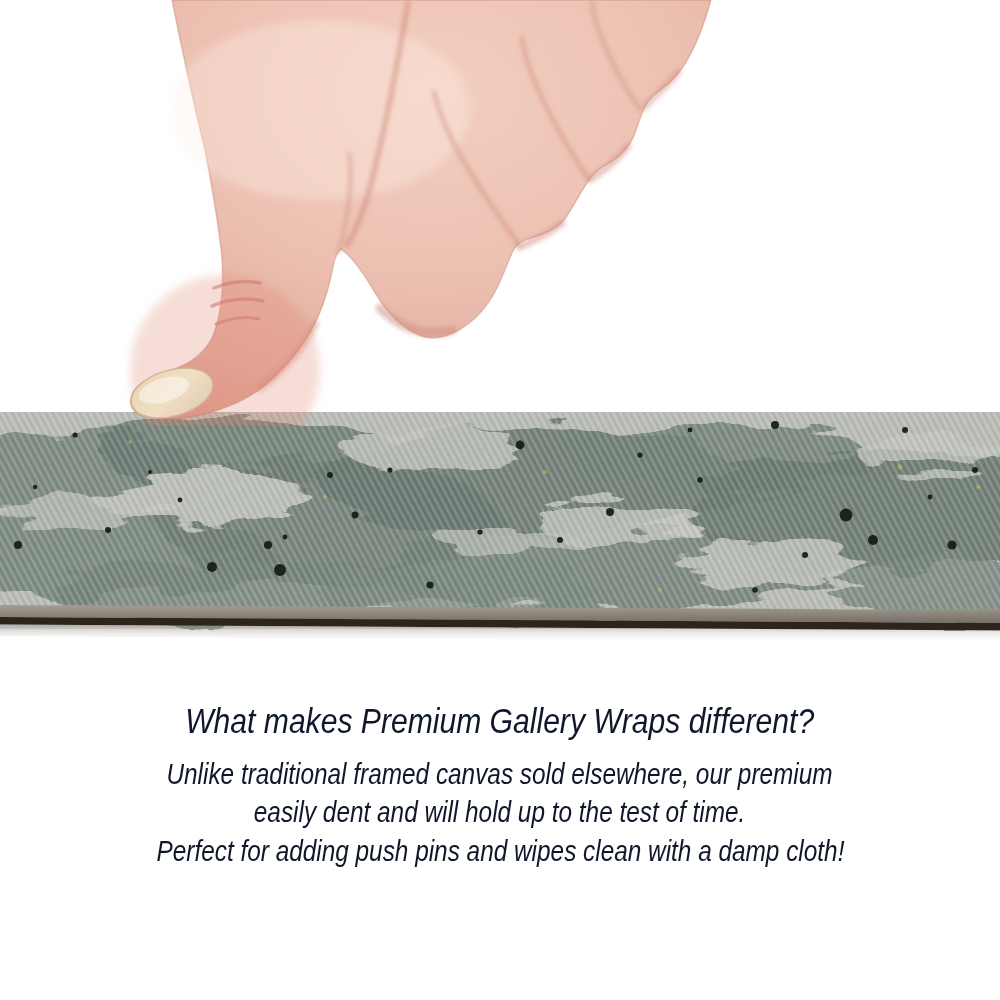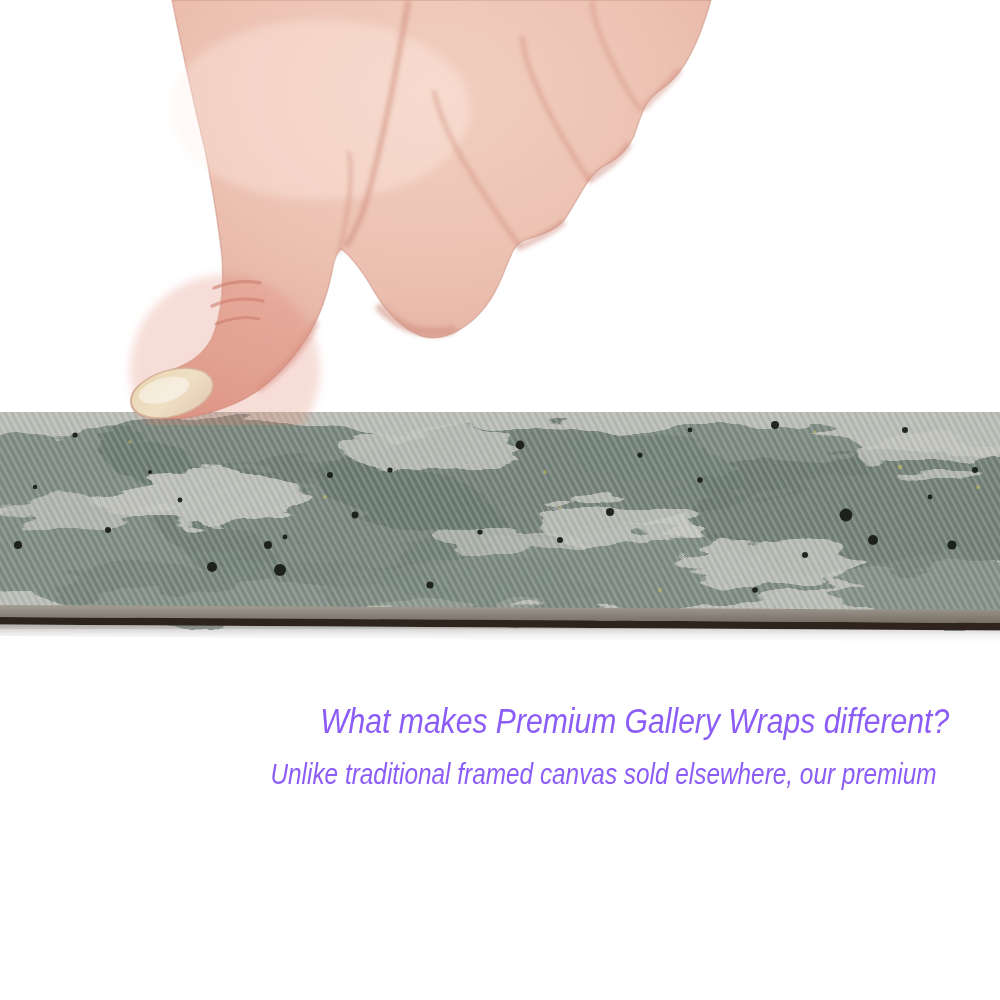--- a/index.html
+++ b/index.html
@@ -199,19 +199,21 @@
     </g>
 
     <circle cx="225" cy="370" r="95" fill="rgba(226,134,114,0.28)" filter="url(#soft)"></circle>
 
     <g transform="rotate(-16 172 393)">
       <ellipse cx="172" cy="393" rx="42" ry="23" fill="url(#nailGrad)" stroke="#d5b39b" stroke-width="1.5"></ellipse>
       <ellipse cx="165" cy="388" rx="26" ry="12" fill="rgba(255,255,255,0.45)"></ellipse>
     </g>
   </svg>
 
-  <div class="info" style="color: #8b5cf6; text-align: right;">
+  <div class="info" style="color: #0f172a;">
     <h1 class="heading">
       <span>What makes Premium Gallery Wraps different?</span>
     </h1>
     <p class="line"><span>Unlike traditional framed canvas sold elsewhere, our premium</span></p>
+    <p class="line"><span>easily dent and will hold up to the test of time.</span></p>
+    <p class="line"><span>Perfect for adding push pins and wipes clean with a damp cloth!</span></p>
   </div>
 </div>
 
 </body></html>

